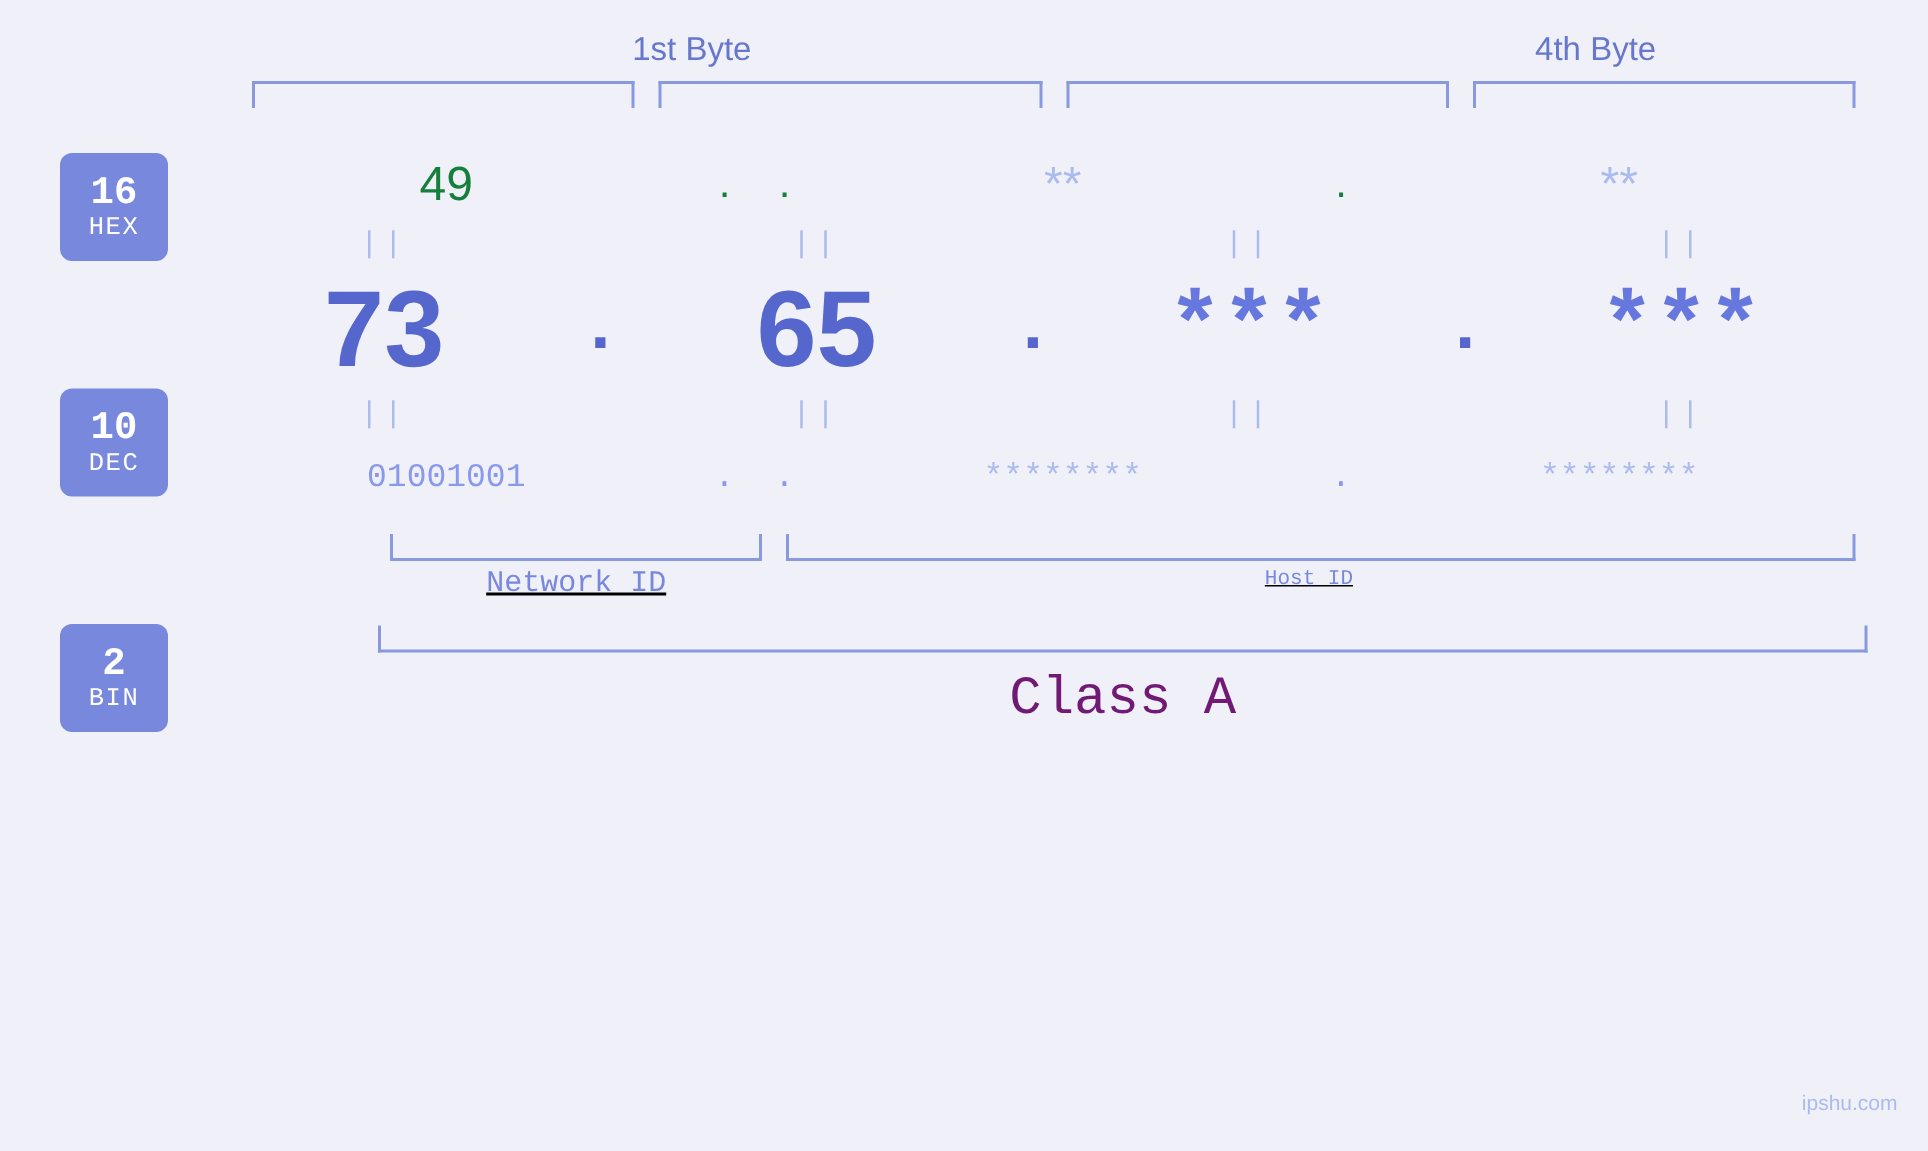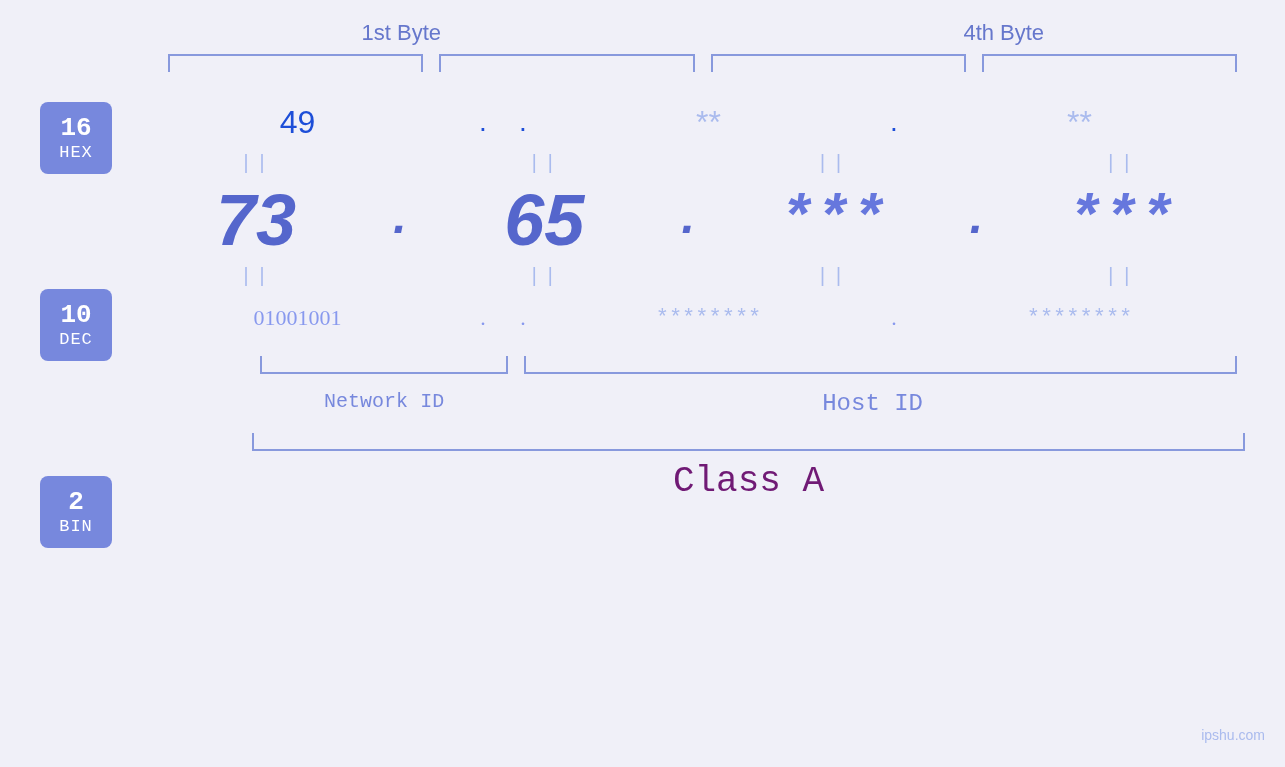--- a/index.html
+++ b/index.html
@@ -11,21 +11,20 @@
       font-family: 'Courier New', monospace;
       overflow: hidden;
       position: relative;
     }
 
     .container {
       width: 100%;
       height: 100%;
       display: flex;
       flex-direction: column;
-      align-items: center;
       padding: 20px 40px;
     }
 
     
     .byte-labels {
       display: flex;
       width: 100%;
       justify-content: space-around;
       margin-left: 120px;
       margin-bottom: 8px;
@@ -59,21 +58,21 @@
     .main-content {
       display: flex;
       width: 100%;
       align-items: flex-start;
     }
 
     
     .badges-col {
       display: flex;
       flex-direction: column;
-      gap: 55px;
+      gap: 25px;
       margin-right: 20px;
       margin-top: 10px;
     }
 
     .badge {
       width: 72px;
       height: 72px;
       background-color: #7788dd;
       border-radius: 8px;
       display: flex;
@@ -109,21 +108,20 @@
       justify-content: space-around;
       width: 100%;
     }
 
     .data-row.hex-row {
       height: 60px;
     }
 
     .data-row.dec-row {
       height: 90px;
-      font-style: italic;
     }
 
     .data-row.bin-row {
       height: 60px;
     }
 
     .cell {
       flex: 1;
       display: flex;
       align-items: center;
@@ -134,21 +132,21 @@
       flex: 0 0 40px;
       display: flex;
       align-items: center;
       justify-content: center;
       color: #7788dd;
     }
 
     
     .hex-val {
       font-size: 32px;
-      color: #1d4ed8;
+      color: #15803d;
       font-family: Arial, sans-serif;
     }
 
     .hex-dot {
       font-size: 28px;
     }
 
     .parallel-lines {
       color: #aabbee;
       font-size: 20px;
@@ -172,21 +170,21 @@
     .dec-val-masked {
       font-size: 60px;
       color: #6677dd;
       font-weight: bold;
     }
 
     
     .bin-val {
       font-size: 22px;
       color: #8899ee;
-      font-family: Liberation Serif, serif;
+      font-family: Liberation Mono, monospace;
     }
 
     .bin-val-masked {
       font-size: 22px;
       color: #aabbee;
     }
 
     
     .network-host-area {
       width: calc(100% - 120px);
@@ -211,37 +209,38 @@
       flex: 1;
       height: 18px;
       border: 2px solid #8899dd;
       border-top: none;
       margin: 0 8px;
     }
 
     .nh-labels {
       display: flex;
       width: 100%;
-      margin-top: 16px;
+      margin-top: 4px;
+      text-decoration: underline;
     }
 
     .network-label {
       width: 25%;
       text-align: center;
       color: #7788dd;
       font-size: 20px;
       font-family: 'Courier New', monospace;
       padding-left: 16px;
     }
 
     .host-label {
       flex: 1;
       text-align: center;
       color: #7788dd;
-      font-size: 24px;
+      font-size: 14px;
       font-family: 'Courier New', monospace;
     }
 
     
     .bottom-bracket-area {
       width: calc(100% - 120px);
       margin-left: 120px;
       margin-top: 16px;
     }
 

